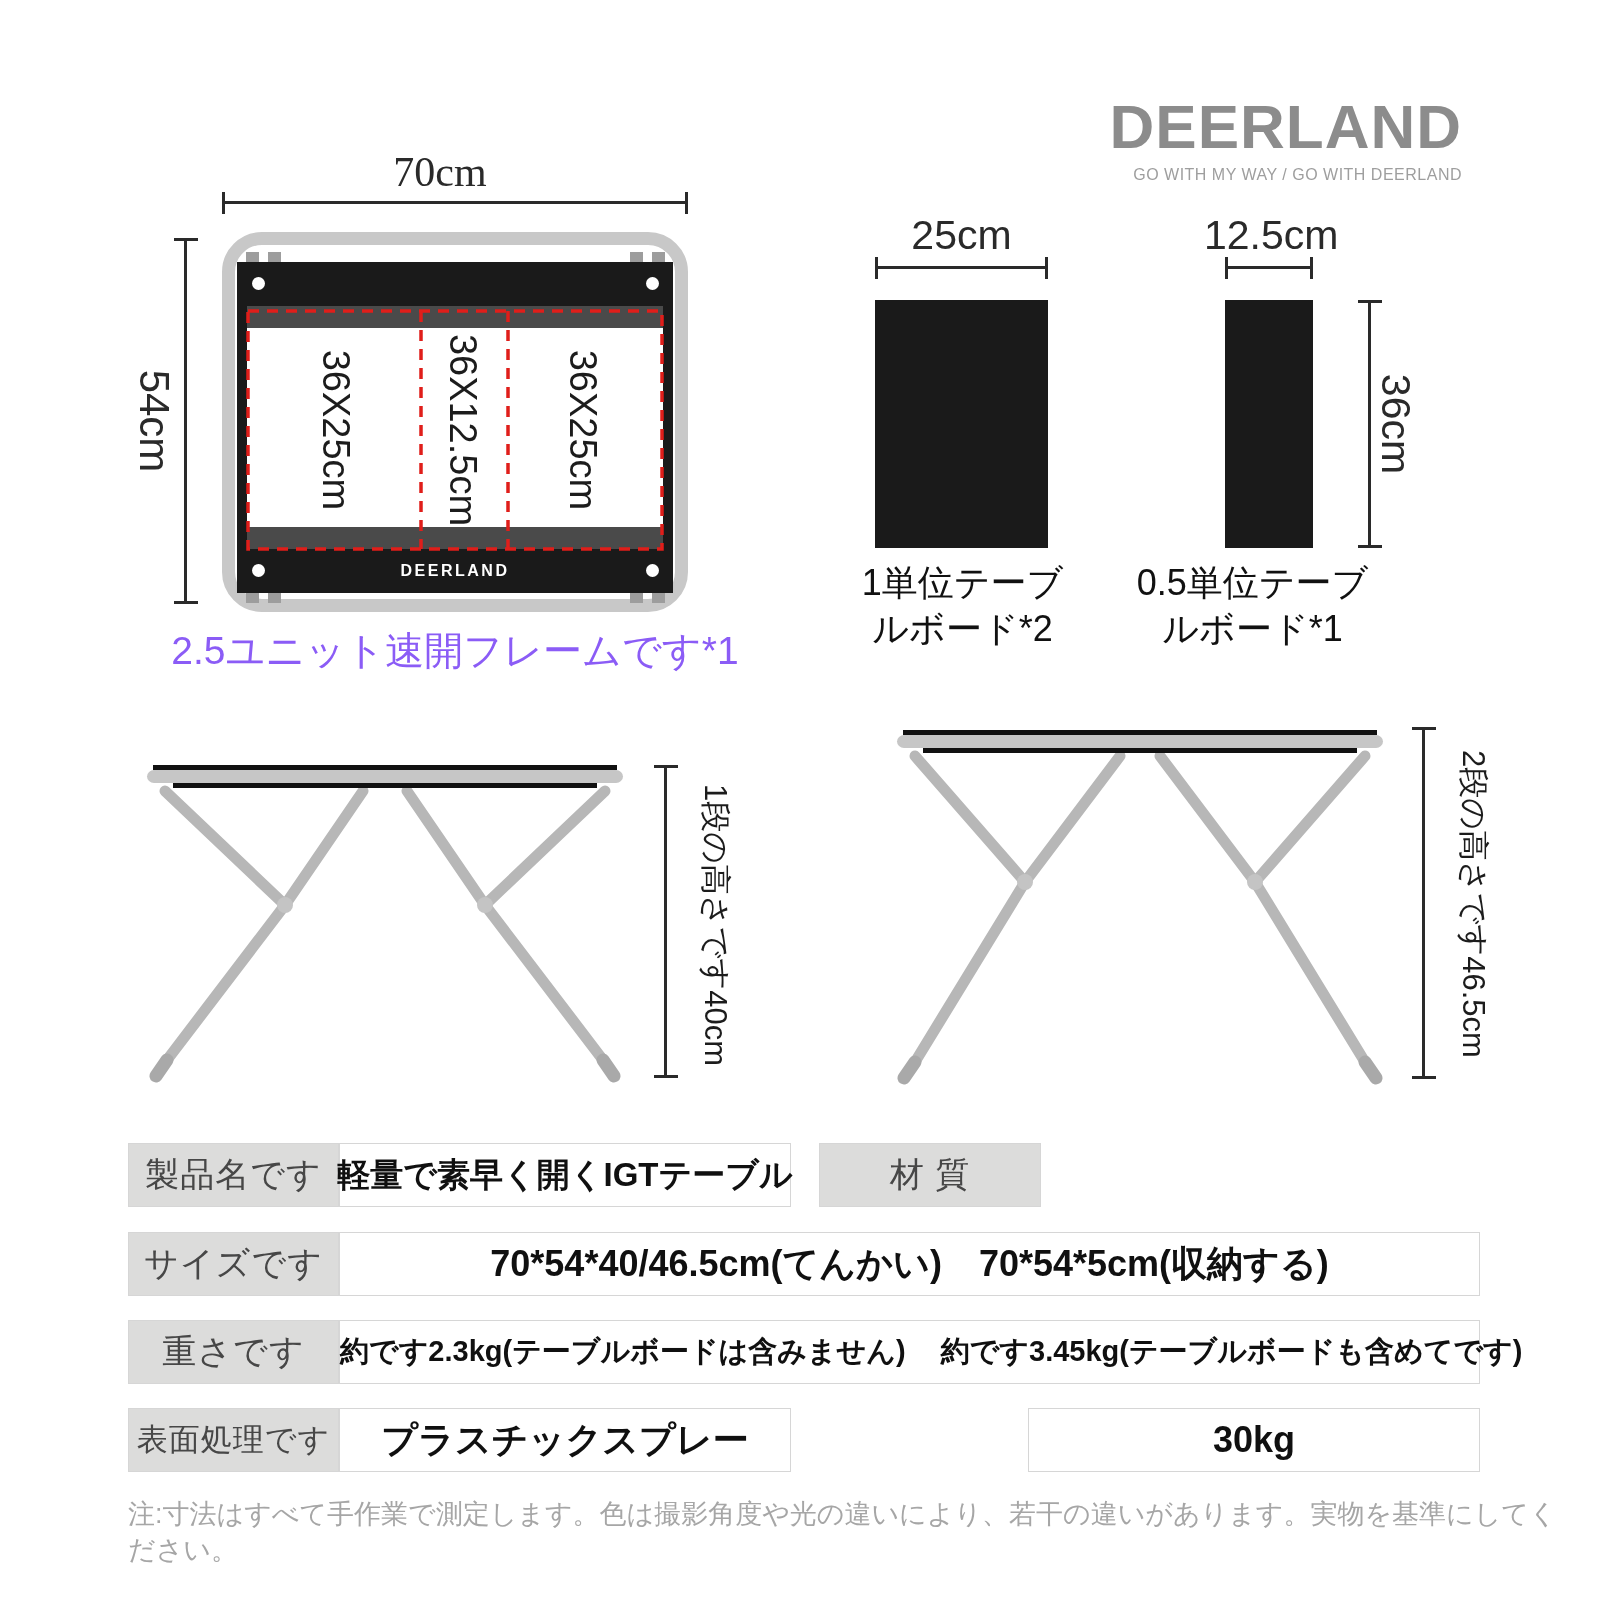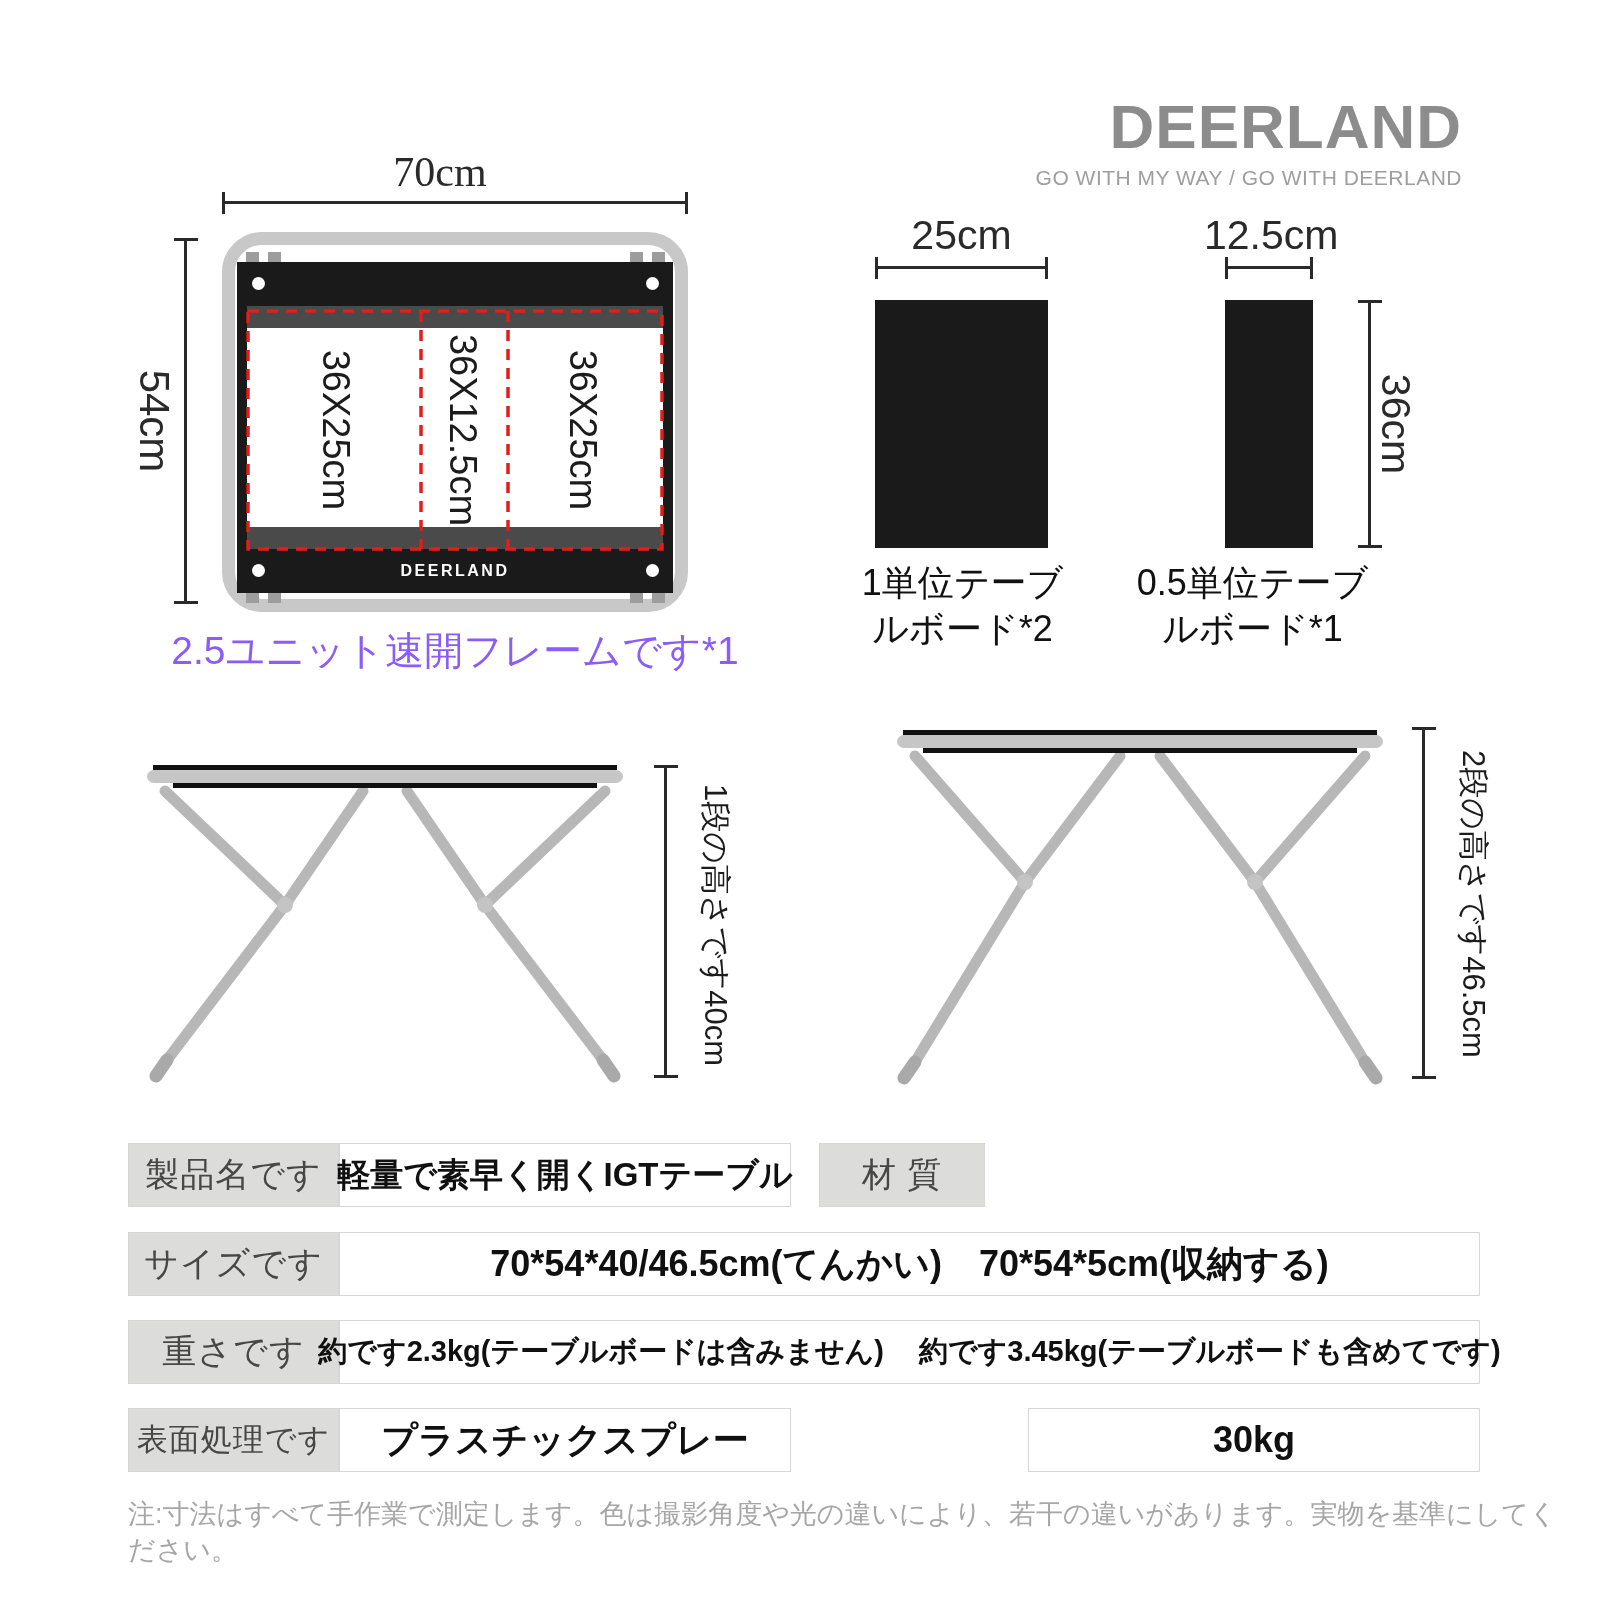--- a/index.html
+++ b/index.html
@@ -3,21 +3,21 @@
 <meta charset="utf-8">
 <style>
   * { margin:0; padding:0; box-sizing:border-box; }
   html,body { background:#ffffff; }
   body { font-family:"Liberation Sans","DejaVu Sans",sans-serif; color:#1c1c1c; }
   .canvas { position:relative; width:1600px; height:1600px; background:#ffffff; overflow:hidden; }
 
   
   .logo { position:absolute; right:138px; top:96px; text-align:right; }
   .logo-name { font-size:62px; font-weight:800; letter-spacing:1px; color:#8c8c8c; line-height:1; }
-  .logo-tag { font-size:21px; color:#9e9e9e; margin-top:8px; letter-spacing:0.5px; }
+  .logo-tag { font-size:16px; color:#9e9e9e; margin-top:8px; letter-spacing:0.5px; }
 
   
   .hdim { position:absolute; height:3px; background:#2a2a2a; }
   .hdim::before,.hdim::after { content:""; position:absolute; width:3px; height:22px; top:-9.5px; background:#2a2a2a; }
   .hdim::before { left:0; } .hdim::after { right:0; }
   .vdim { position:absolute; width:3px; background:#2a2a2a; }
   .vdim::before,.vdim::after { content:""; position:absolute; height:3px; width:24px; left:-10.5px; background:#2a2a2a; }
   .vdim::before { top:0; } .vdim::after { bottom:0; }
   .dim-label { position:absolute; font-size:42px; color:#2a2a2a; text-align:center; white-space:nowrap; }
   .rot { transform:rotate(90deg); transform-origin:0 0; position:absolute; white-space:nowrap; text-align:center; }
@@ -43,21 +43,21 @@
   .table-svg { position:absolute; }
   .height-label { font-size:31px; color:#1c1c1c; }
 
   
   .spec-label { position:absolute; height:64px; background:#dcdcdb; border:1px solid #d6d6d6;
                 display:flex; align-items:center; justify-content:center;
                 font-size:34px; color:#474747; letter-spacing:1px; }
   .spec-value { position:absolute; height:64px; background:#ffffff; border:1px solid #d6d6d6;
                 display:flex; align-items:center; justify-content:center;
                 font-size:36px; font-weight:700; color:#101010; white-space:nowrap; }
-  .spec-value.small { font-size:29px; }
+  .spec-value.small { font-size:29px;justify-content:space-between; }
   .gap55 { gap:37px; } .gap35 { gap:35px; }
 
   .note { position:absolute; left:128px; top:1496px; width:1440px; font-size:27px; color:#a6a6a6; }
 </style>
 </head>
 <body>
 
 <div class="canvas">
 
   <div class="logo">
@@ -157,21 +157,21 @@
     <circle cx="360" cy="160" r="8" fill="#c4c4c4"></circle>
     <rect x="2" y="13" width="486" height="13" rx="7" fill="#c6c6c6"></rect>
     <rect x="8" y="8" width="474" height="5" fill="#111"></rect>
     <rect x="28" y="26" width="434" height="5" fill="#111"></rect>
   </svg>
   <div class="vdim" style="left:1422px; top:727px; height:352px;"></div>
   <div class="height-label rot" style="left:1494px; top:728px; width:352px;">2段の高さです46.5cm</div>
 
   <div class="spec-label" style="left:128px; top:1143px; width:211px;">製品名です</div>
   <div class="spec-value" style="left:339px; top:1143px; width:452px; font-size:33px;">軽量で素早く開くIGTテーブル</div>
-  <div class="spec-label" style="left:819px; top:1143px; width:166px;">材 質</div>
+  <div class="spec-label" style="left:819px; top:1143px; width:222px;">材 質</div>
 
   <div class="spec-label" style="left:128px; top:1232px; width:211px;">サイズです</div>
   <div class="spec-value gap55" style="left:339px; top:1232px; width:1141px;">
     <span>70*54*40/46.5cm(てんかい)</span>
     <span>70*54*5cm(収納する)</span>
   </div>
 
   <div class="spec-label" style="left:128px; top:1320px; width:211px;">重さです</div>
   <div class="spec-value small gap35" style="left:339px; top:1320px; width:1141px;">
     <span>約です2.3kg(テーブルボードは含みません)</span>

